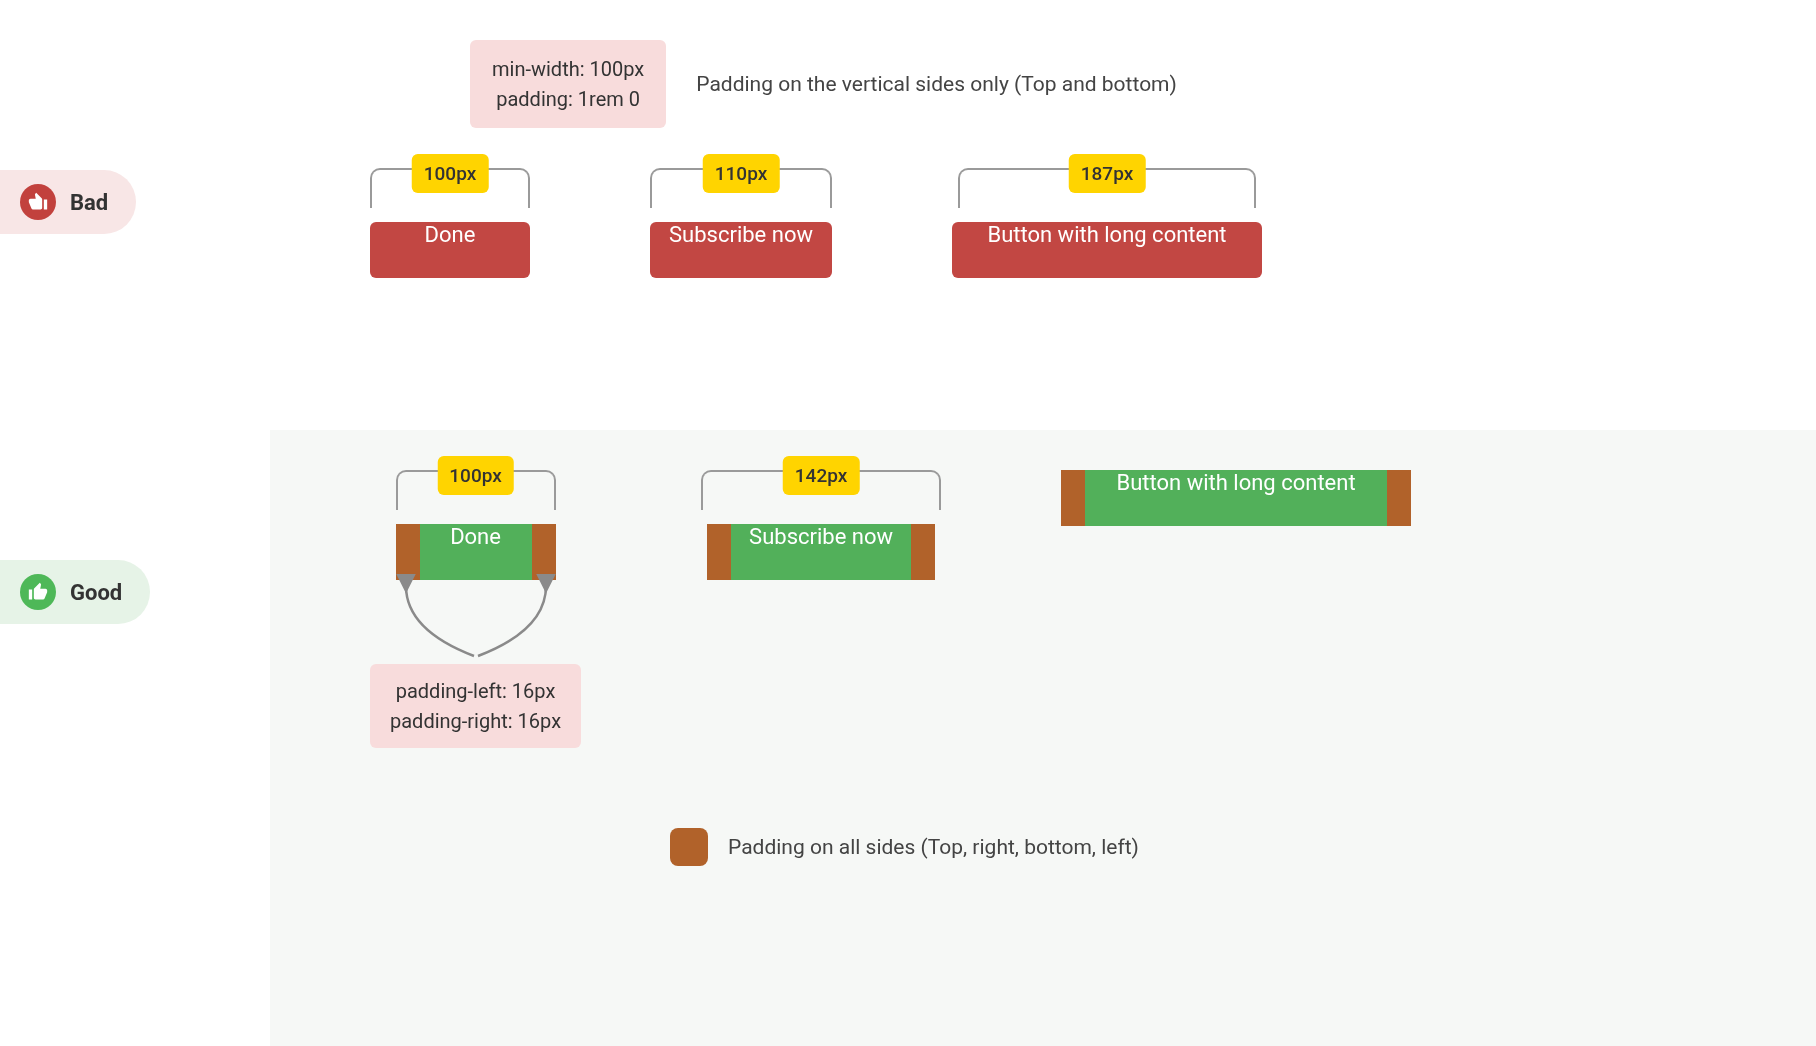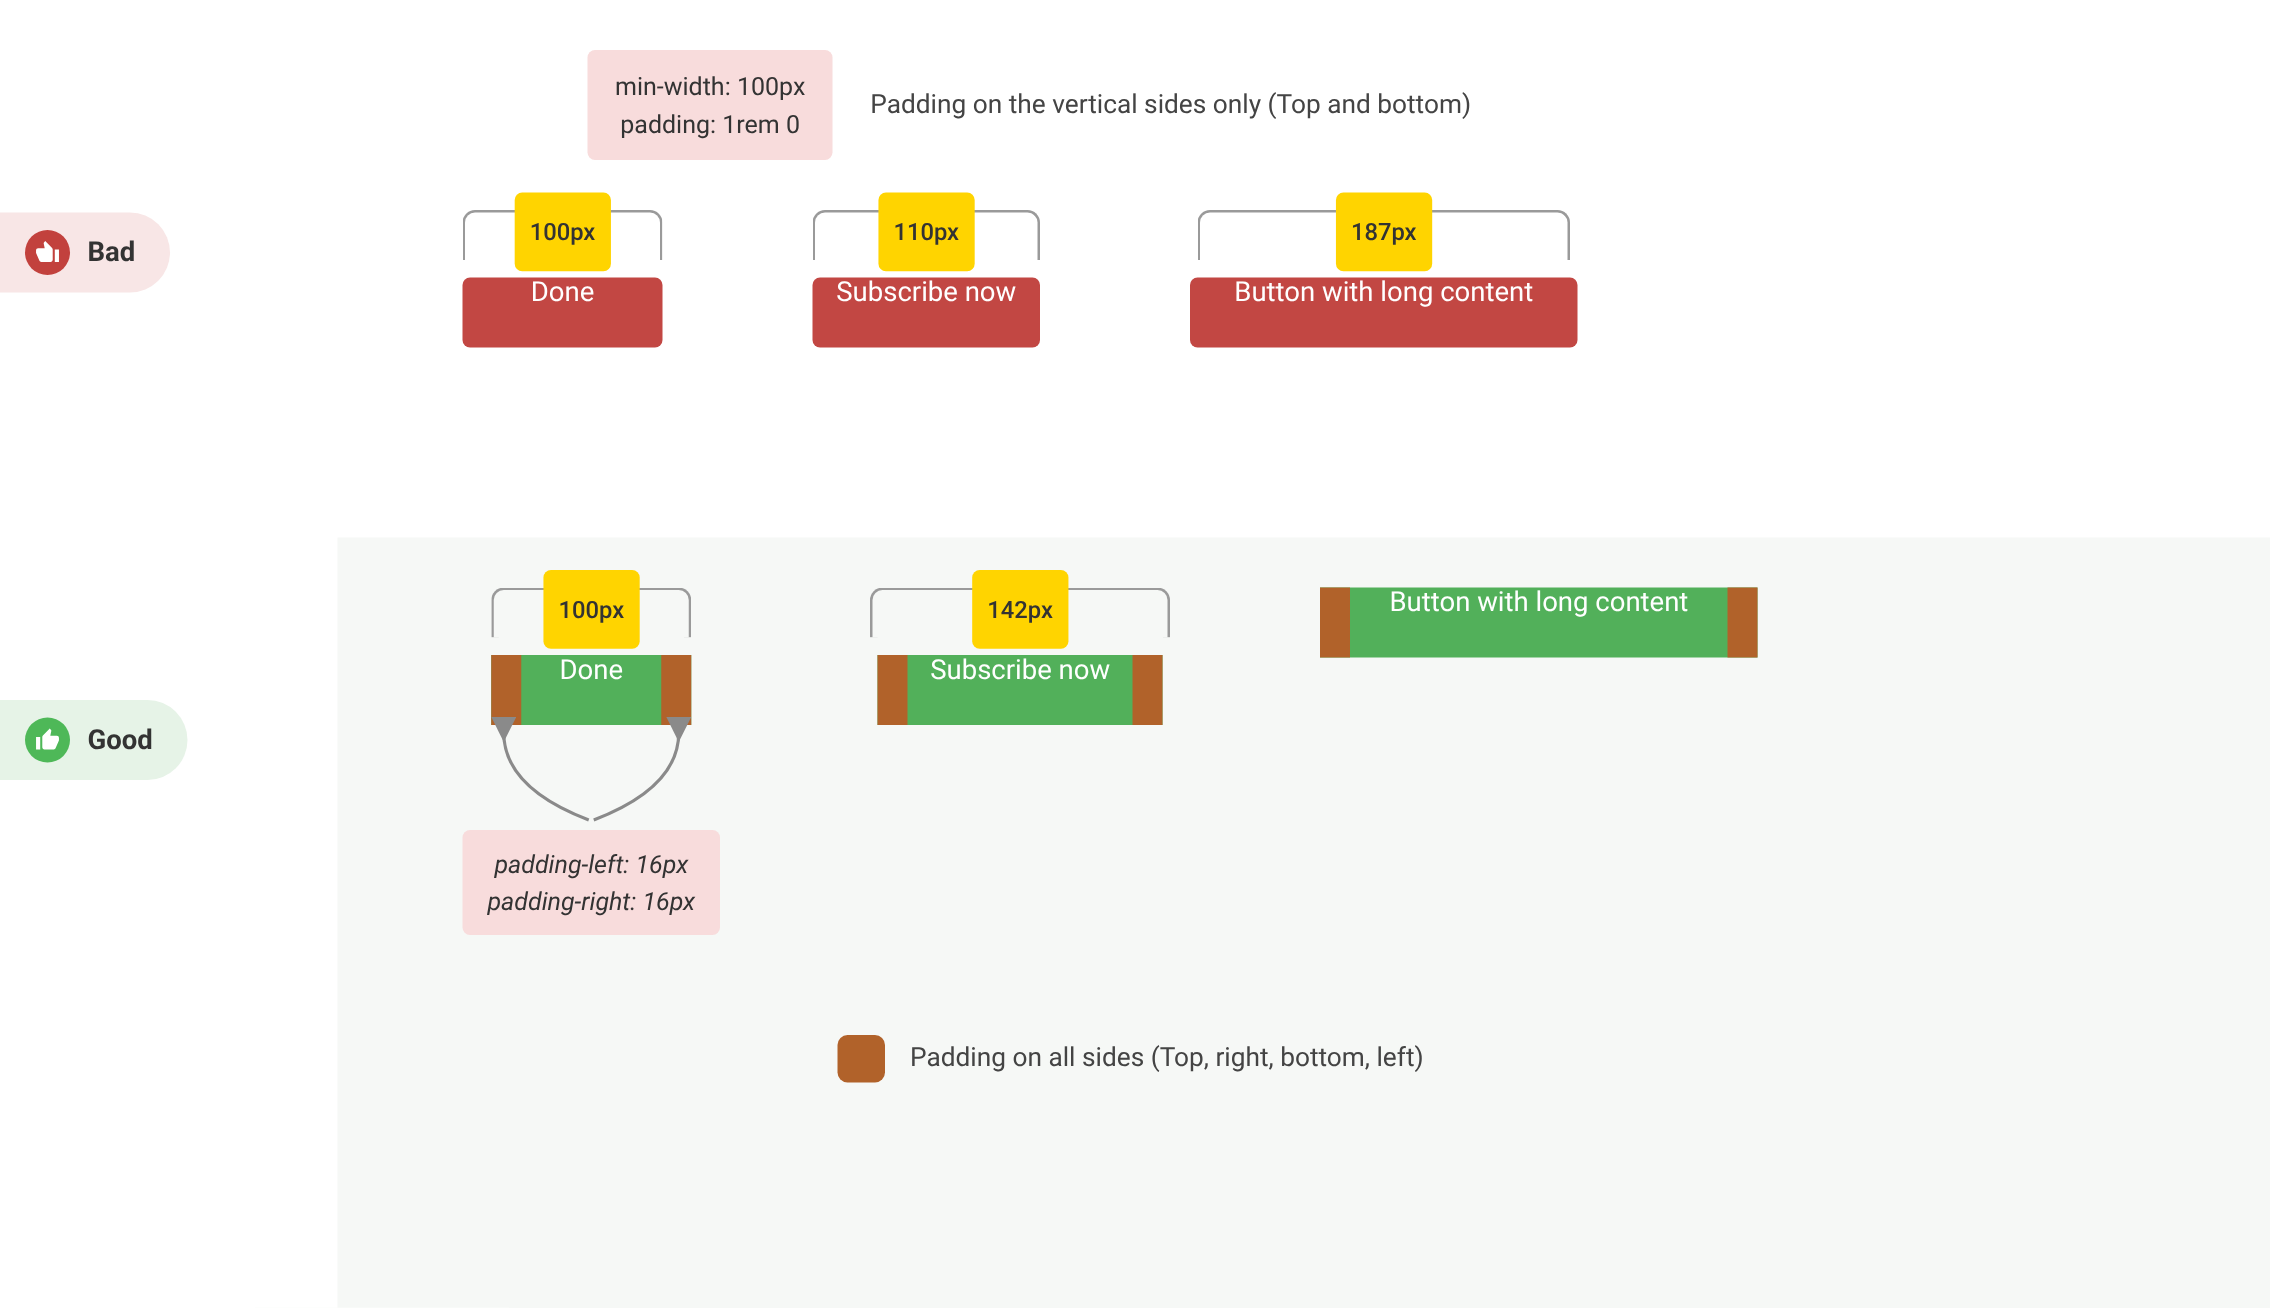--- a/index.html
+++ b/index.html
@@ -120,21 +120,21 @@
   }
   .width-badge {
     position: absolute;
     top: -16px;
     left: 50%;
     transform: translateX(-50%);
     background: #ffd400;
     color: #333;
     font-size: 19px;
     font-weight: 500;
-    padding: 20px 12px;
+    padding: 8px 12px;
     border-radius: 6px;
     white-space: nowrap;
   }
   
   .btn {
     display: flex;
     justify-content: center;
     font-size: 22px;
     color: #fff;
     height: 56px;
@@ -170,21 +170,20 @@
   .arrows-wrap svg { overflow: visible; }
   .note-box {
     background: #f8dcdc;
     border-radius: 6px;
     padding: 12px 20px;
     font-size: 20px;
     color: #333;
     line-height: 1.5;
     text-align: center;
     margin-top: 4px;
-    font-style: italic;
   }
 
   
   .legend-bottom {
     display: flex;
     align-items: center;
     gap: 20px;
     margin-top: 80px;
     margin-left: 300px;
   }

